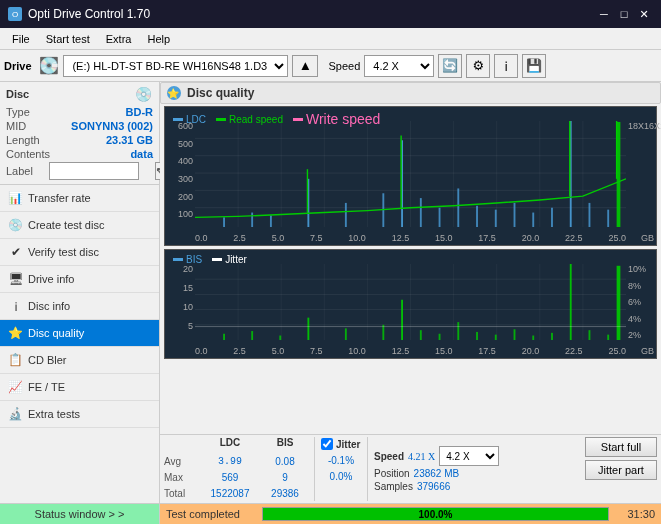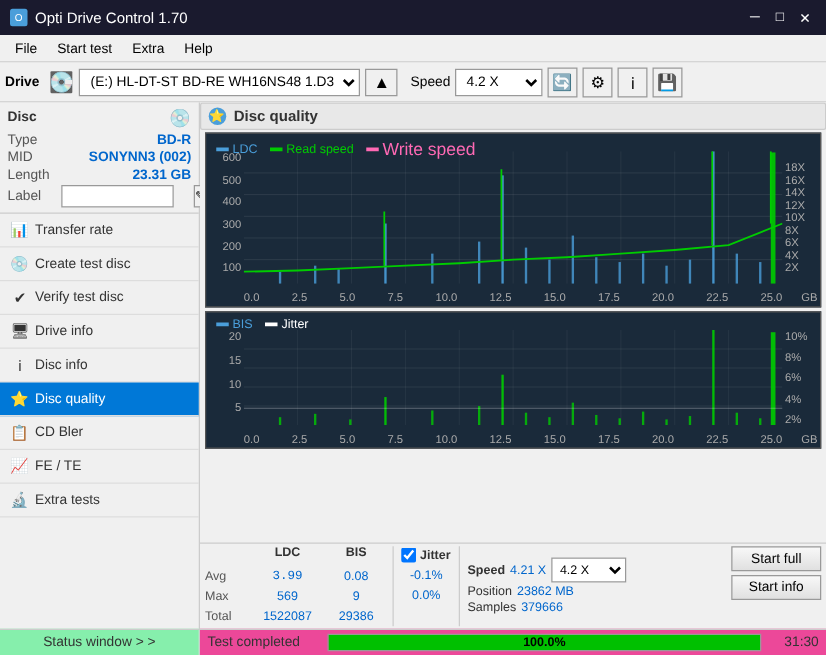--- a/index.html
+++ b/index.html
@@ -233,21 +233,21 @@
       font-size: 11px;
       display: flex; align-items: center; justify-content: center;
     }
 
     
     .progress-bar-area {
       display: flex;
       align-items: center;
       gap: 6px;
       padding: 3px 6px;
-      background: #ec4899;
+      background: #fdba74;
       border-top: 1px solid #ccc;
     }
     .status-text { font-size: 11px; color: #333; min-width: 90px; }
     .progress-bar-outer {
       flex: 1;
       height: 14px;
       border: 1px solid #999;
       background: #ddd;
       position: relative;
     }
@@ -333,20 +333,24 @@
         <span class="disc-key">Type</span>
         <span class="disc-val">BD-R</span>
       </div>
       <div class="disc-row">
         <span class="disc-key">MID</span>
         <span class="disc-val">SONYNN3 (002)</span>
       </div>
       <div class="disc-row">
         <span class="disc-key">Length</span>
         <span class="disc-val">23.31 GB</span>
+      </div>
+      <div class="disc-row">
+        <span class="disc-key">Contents</span>
+        <span class="disc-val">data</span>
       </div>
       <div class="label-row">
         <span class="disc-key">Label</span>
         <input class="label-input" type="text" value="" style="">
         <button class="label-btn">✎</button>
       </div>
     </div>
 
     <div id="nav-container">
     <div class="nav-item">
@@ -419,21 +423,21 @@
         <div style="position:absolute; left:0; top:14px; bottom:18px; width:30px; display:flex; flex-direction:column; justify-content:space-between; align-items:flex-end; padding-right:2px; font-size:9px; color:#aaa;">
           <span>600</span>
             <span>500</span>
             <span>400</span>
             <span>300</span>
             <span>200</span>
             <span>100</span>
             <span></span>
         </div>
 
-        <div style="position:absolute; right:0; top:14px; bottom:18px; width:30px; display:flex; flex-direction:column; justify-content:center; align-items:flex-start; padding-left:2px; font-size:9px; color:#aaa;">
+        <div style="position:absolute; right:0; top:14px; bottom:18px; width:30px; display:flex; flex-direction:row; justify-content:flex-start; align-items:flex-start; padding-left:2px; font-size:9px; color:#aaa;">
           <span>18X</span>
             <span>16X</span>
             <span>14X</span>
             <span>12X</span>
             <span>10X</span>
             <span>8X</span>
             <span>6X</span>
             <span>4X</span>
             <span>2X</span>
         </div>
@@ -609,36 +613,36 @@
         <div style="display:grid; grid-template-columns: 40px; grid-template-rows: repeat(3,16px); font-size:10px;">
           <div style="color:#0066cc; text-align:center; display:flex;align-items:center;justify-content:center;">-0.1%</div>
           <div style="color:#0066cc; text-align:center; display:flex;align-items:center;justify-content:center;">0.0%</div>
           <div style="color:#555; text-align:center; display:flex;align-items:center;justify-content:center;"></div>
         </div>
       </div>
 
       <div style="display:flex; flex-direction:column; padding: 0 6px; border-left: 1px solid #ccc; justify-content:center; gap:2px;">
         <div style="display:flex; align-items:center; gap:4px; font-size:10px;">
           <span style="color:#333; font-weight:bold;">Speed</span>
-          <span style="color:#0066cc;">4.21 X</span>
+          <span style="color:#0066cc;font-family:Liberation Serif, serif;">4.21 X</span>
           <select class="speed-select-small"><option>4.2 X</option></select>
         </div>
         <div style="display:flex; align-items:center; gap:4px; font-size:10px;">
           <span style="color:#333;">Position</span>
           <span style="color:#0066cc;">23862 MB</span>
         </div>
         <div style="display:flex; align-items:center; gap:4px; font-size:10px;">
           <span style="color:#333;">Samples</span>
           <span style="color:#0066cc;">379666</span>
         </div>
       </div>
 
       <div class="start-buttons">
         <button class="start-btn">Start full</button>
-        <button class="start-btn">Start info</button>
+        <button class="start-btn">Jitter part</button>
       </div>
     </div>
 
     <div class="progress-bar-area">
       <span class="status-text">Test completed</span>
       <div class="progress-bar-outer">
         <div class="progress-bar-inner" style="width: 100%;"></div>
         <div class="progress-pct">100.0%</div>
       </div>
       <span class="time-text">31:30</span>

